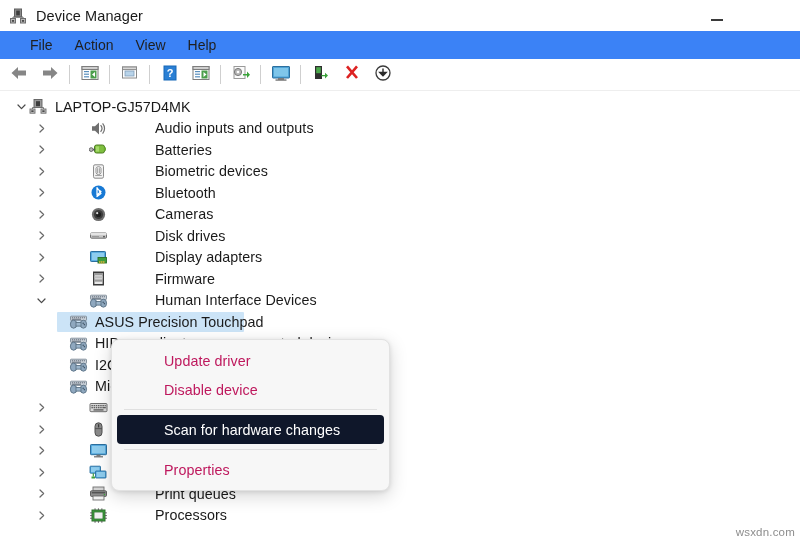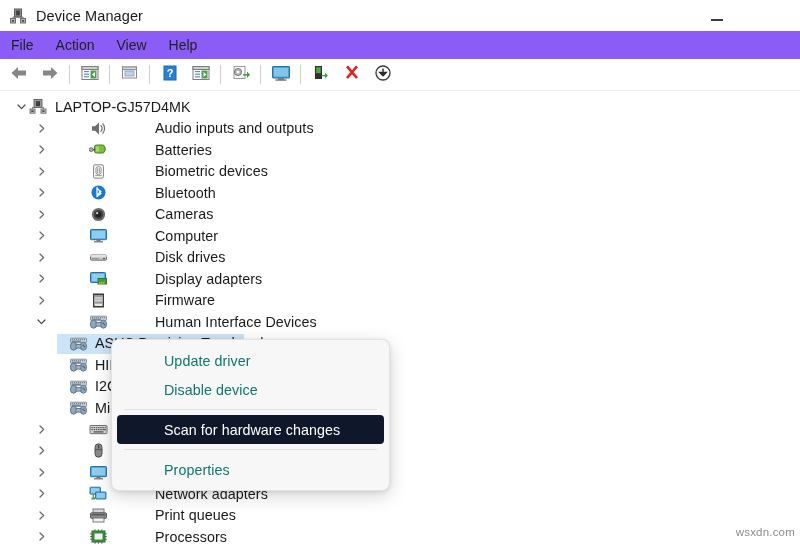--- a/index.html
+++ b/index.html
@@ -45,23 +45,23 @@
     display: block;
     width: 12px; height: 2px;
     background: #3a3a3a;
     margin-top: 9px;
   }
 
   
   .menubar {
     position: absolute; top: 31px; left: 0;
     width: 800px; height: 28px;
-    background: #8b5cf6;
+    background: #3b82f6;
     display: flex; align-items: center;
-    padding-left: 0;
+    padding-left: 19px;
   }
   .menu-item {
     font-size: 14px;
     color: #1f1f1f;
     padding: 3px 11px;
     cursor: default;
     white-space: nowrap;
   }
 
   
@@ -150,21 +150,21 @@
     border-radius: 8px;
     box-shadow: 0 5px 18px rgba(0,0,0,0.17), 0 1px 4px rgba(0,0,0,0.10);
     padding: 6px 5px;
     z-index: 50;
   }
   .ctx-item {
     height: 29px;
     display: flex; align-items: center;
     padding-left: 47px;
     font-size: 14.3px;
-    color: #0f766e;
+    color: #be185d;
     border-radius: 4px;
     letter-spacing: 0.05px;
     cursor: default;
   }
   .ctx-item.bold { font-weight: normal; }
   .ctx-item.selected {
     background: #0f172a;
     color: #ffffff;
   }
   .ctx-sep {
@@ -444,36 +444,20 @@
         <span class="tree-label">Cameras</span>
       </div>
       <div class="row lvl1">
         <span class="chev">
           <svg width="11" height="11" viewBox="0 0 11 11">
             <path d="M4 2 L7.6 5.5 L4 9" fill="none" stroke="#6a6a6a" stroke-width="1.25" stroke-linecap="round" stroke-linejoin="round"></path>
           </svg>
         </span>
         <span class="tree-icon">
           <svg width="19" height="17" viewBox="0 0 19 17">
-            <rect x="1.5" y="2.5" width="16" height="10.2" rx="0.8" fill="#4aa3dd" stroke="#2c6f9e" stroke-width="1"></rect>
-            <rect x="2.8" y="3.8" width="13.4" height="7.6" fill="#8fcdee"></rect>
-            <rect x="7.5" y="12.7" width="4" height="1.7" fill="#7d7d7d"></rect>
-            <rect x="5" y="14.2" width="9" height="1.2" fill="#6b6b6b"></rect>
-          </svg>
-        </span>
-        <span class="tree-label">Computer</span>
-      </div>
-      <div class="row lvl1">
-        <span class="chev">
-          <svg width="11" height="11" viewBox="0 0 11 11">
-            <path d="M4 2 L7.6 5.5 L4 9" fill="none" stroke="#6a6a6a" stroke-width="1.25" stroke-linecap="round" stroke-linejoin="round"></path>
-          </svg>
-        </span>
-        <span class="tree-icon">
-          <svg width="19" height="17" viewBox="0 0 19 17">
             <rect x="1.5" y="6" width="16" height="5.2" rx="1" fill="#c6c6c6" stroke="#6f6f6f" stroke-width="1"></rect>
             <rect x="1.5" y="6" width="16" height="2.1" fill="#e4e4e4"></rect>
             <circle cx="15" cy="9.6" r="0.9" fill="#4a4a4a"></circle>
             <rect x="3" y="9" width="7" height="1.2" fill="#9a9a9a"></rect>
           </svg>
         </span>
         <span class="tree-label">Disk drives</span>
       </div>
       <div class="row lvl1">
         <span class="chev">

